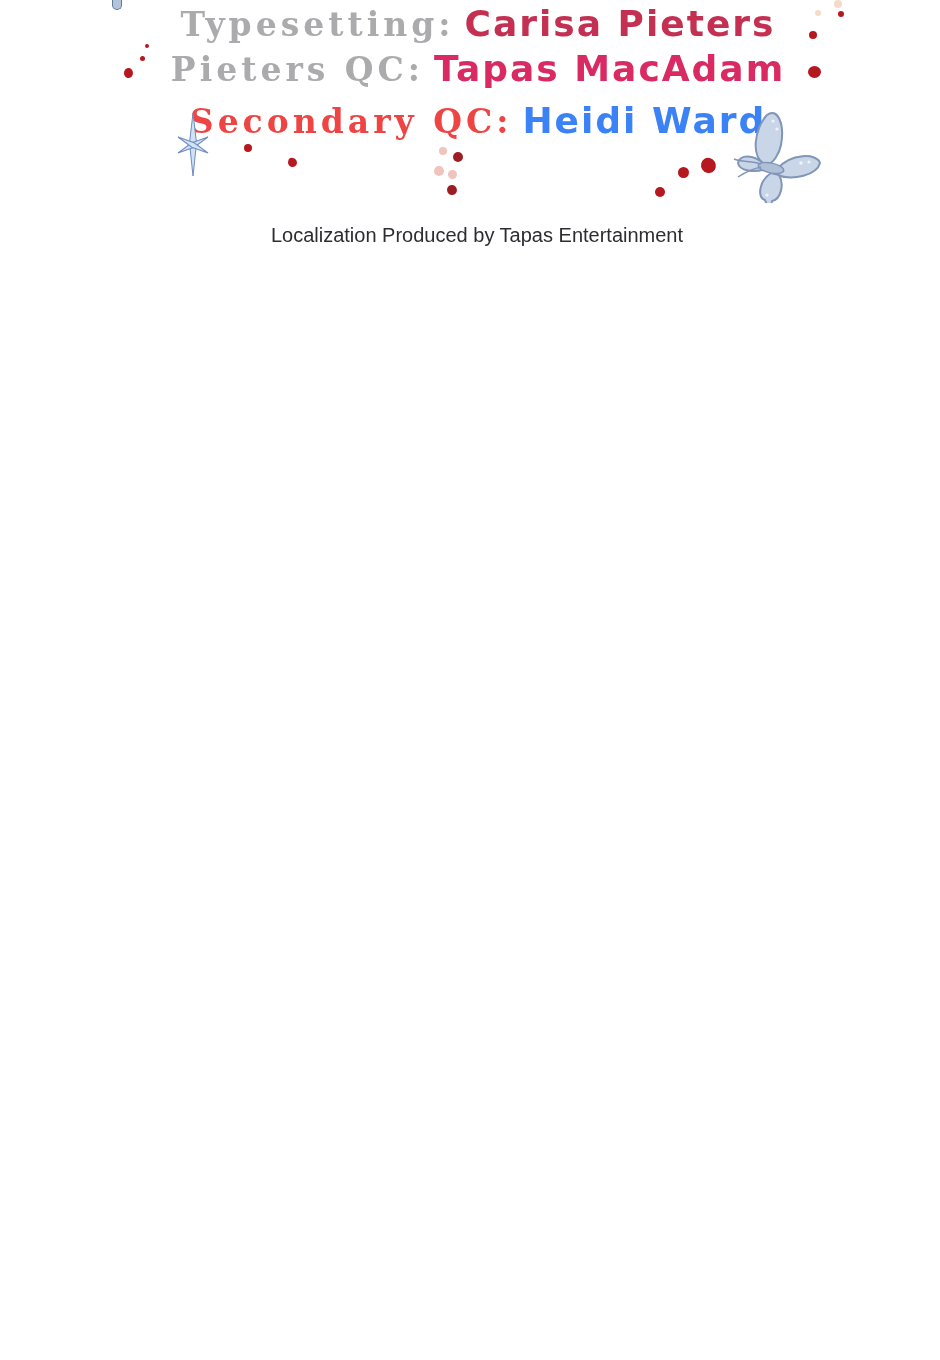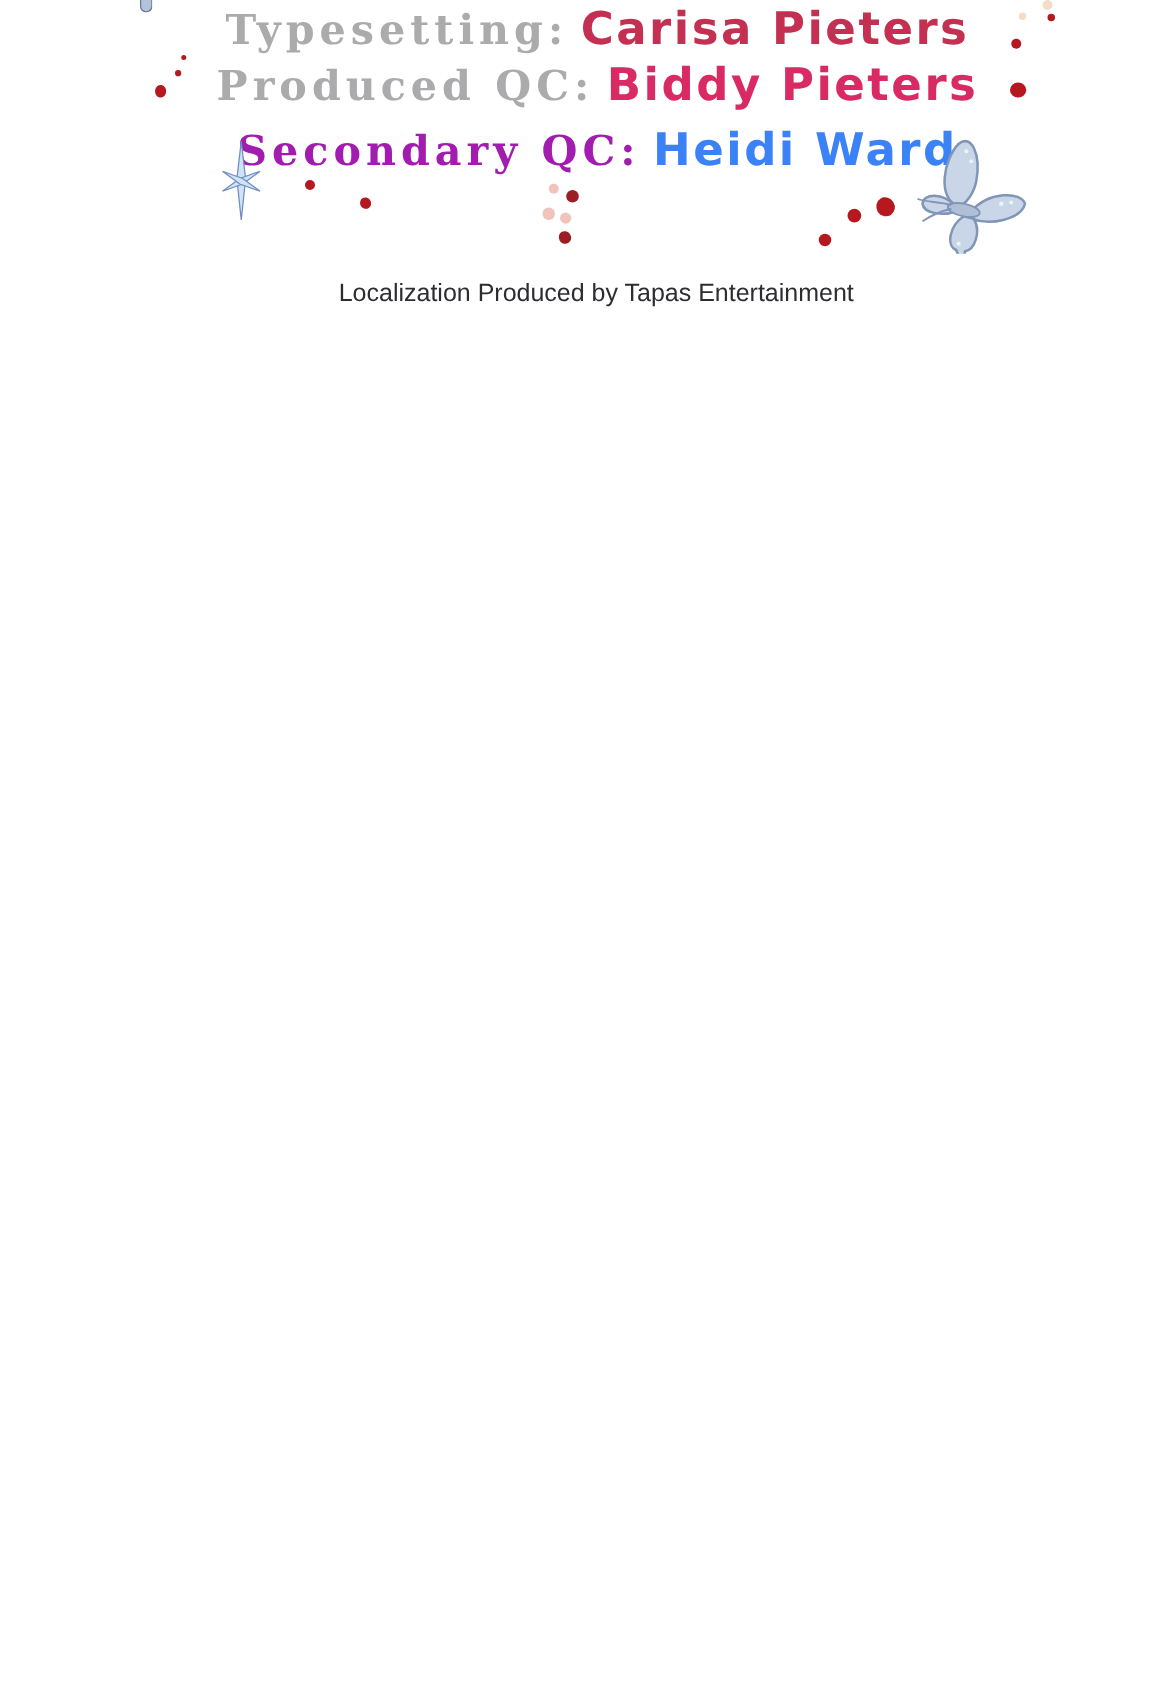--- a/index.html
+++ b/index.html
@@ -50,24 +50,24 @@
 </head>
 <body>
 
 <div class="canvas">
 
   <div class="credits">
     <div class="credit-line line-1">
       <span class="credit-label" style="color: rgb(171, 170, 172);">Typesetting:</span><span class="credit-name" style="color: rgb(196, 48, 82);">Carisa Pieters</span>
     </div>
     <div class="credit-line line-2">
-      <span class="credit-label" style="color: rgb(171, 170, 172);">Produced QC:</span><span class="credit-name" style="color: rgb(218, 42, 100);">Biddy Pieters</span>
+      <span class="credit-label" style="color: rgb(171, 170, 172);">Pieters QC:</span><span class="credit-name" style="color: rgb(218, 42, 100);">Tapas MacAdam</span>
     </div>
     <div class="credit-line line-3">
-      <span class="credit-label" style="color: #a21caf;">Secondary QC:</span><span class="credit-name" style="color: #3b82f6;">Heidi Ward</span>
+      <span class="credit-label" style="color: #ef4444;">Secondary QC:</span><span class="credit-name" style="color: #3b82f6;">Heidi Ward</span>
     </div>
   </div>
 
   <div class="footer" style="color: rgb(45, 44, 49);">Localization Produced by Tapas Entertainment</div>
 
   <div class="drip" style="background-color: rgb(179, 195, 218);"></div>
 
   <svg class="sparkle" width="44" height="64" viewBox="0 0 44 64">
     <path d="M22 0 L25.5 30 L22 63 L18.5 30 Z" stroke="#6d8cc0" stroke-width="1" fill="#cfe2f6"></path>
     <path d="M22 15 L24.5 32 L22 49 L19.5 32 Z" transform="rotate(62 22 32)" stroke="#6d8cc0" stroke-width="1" fill="#cfe2f6"></path>

